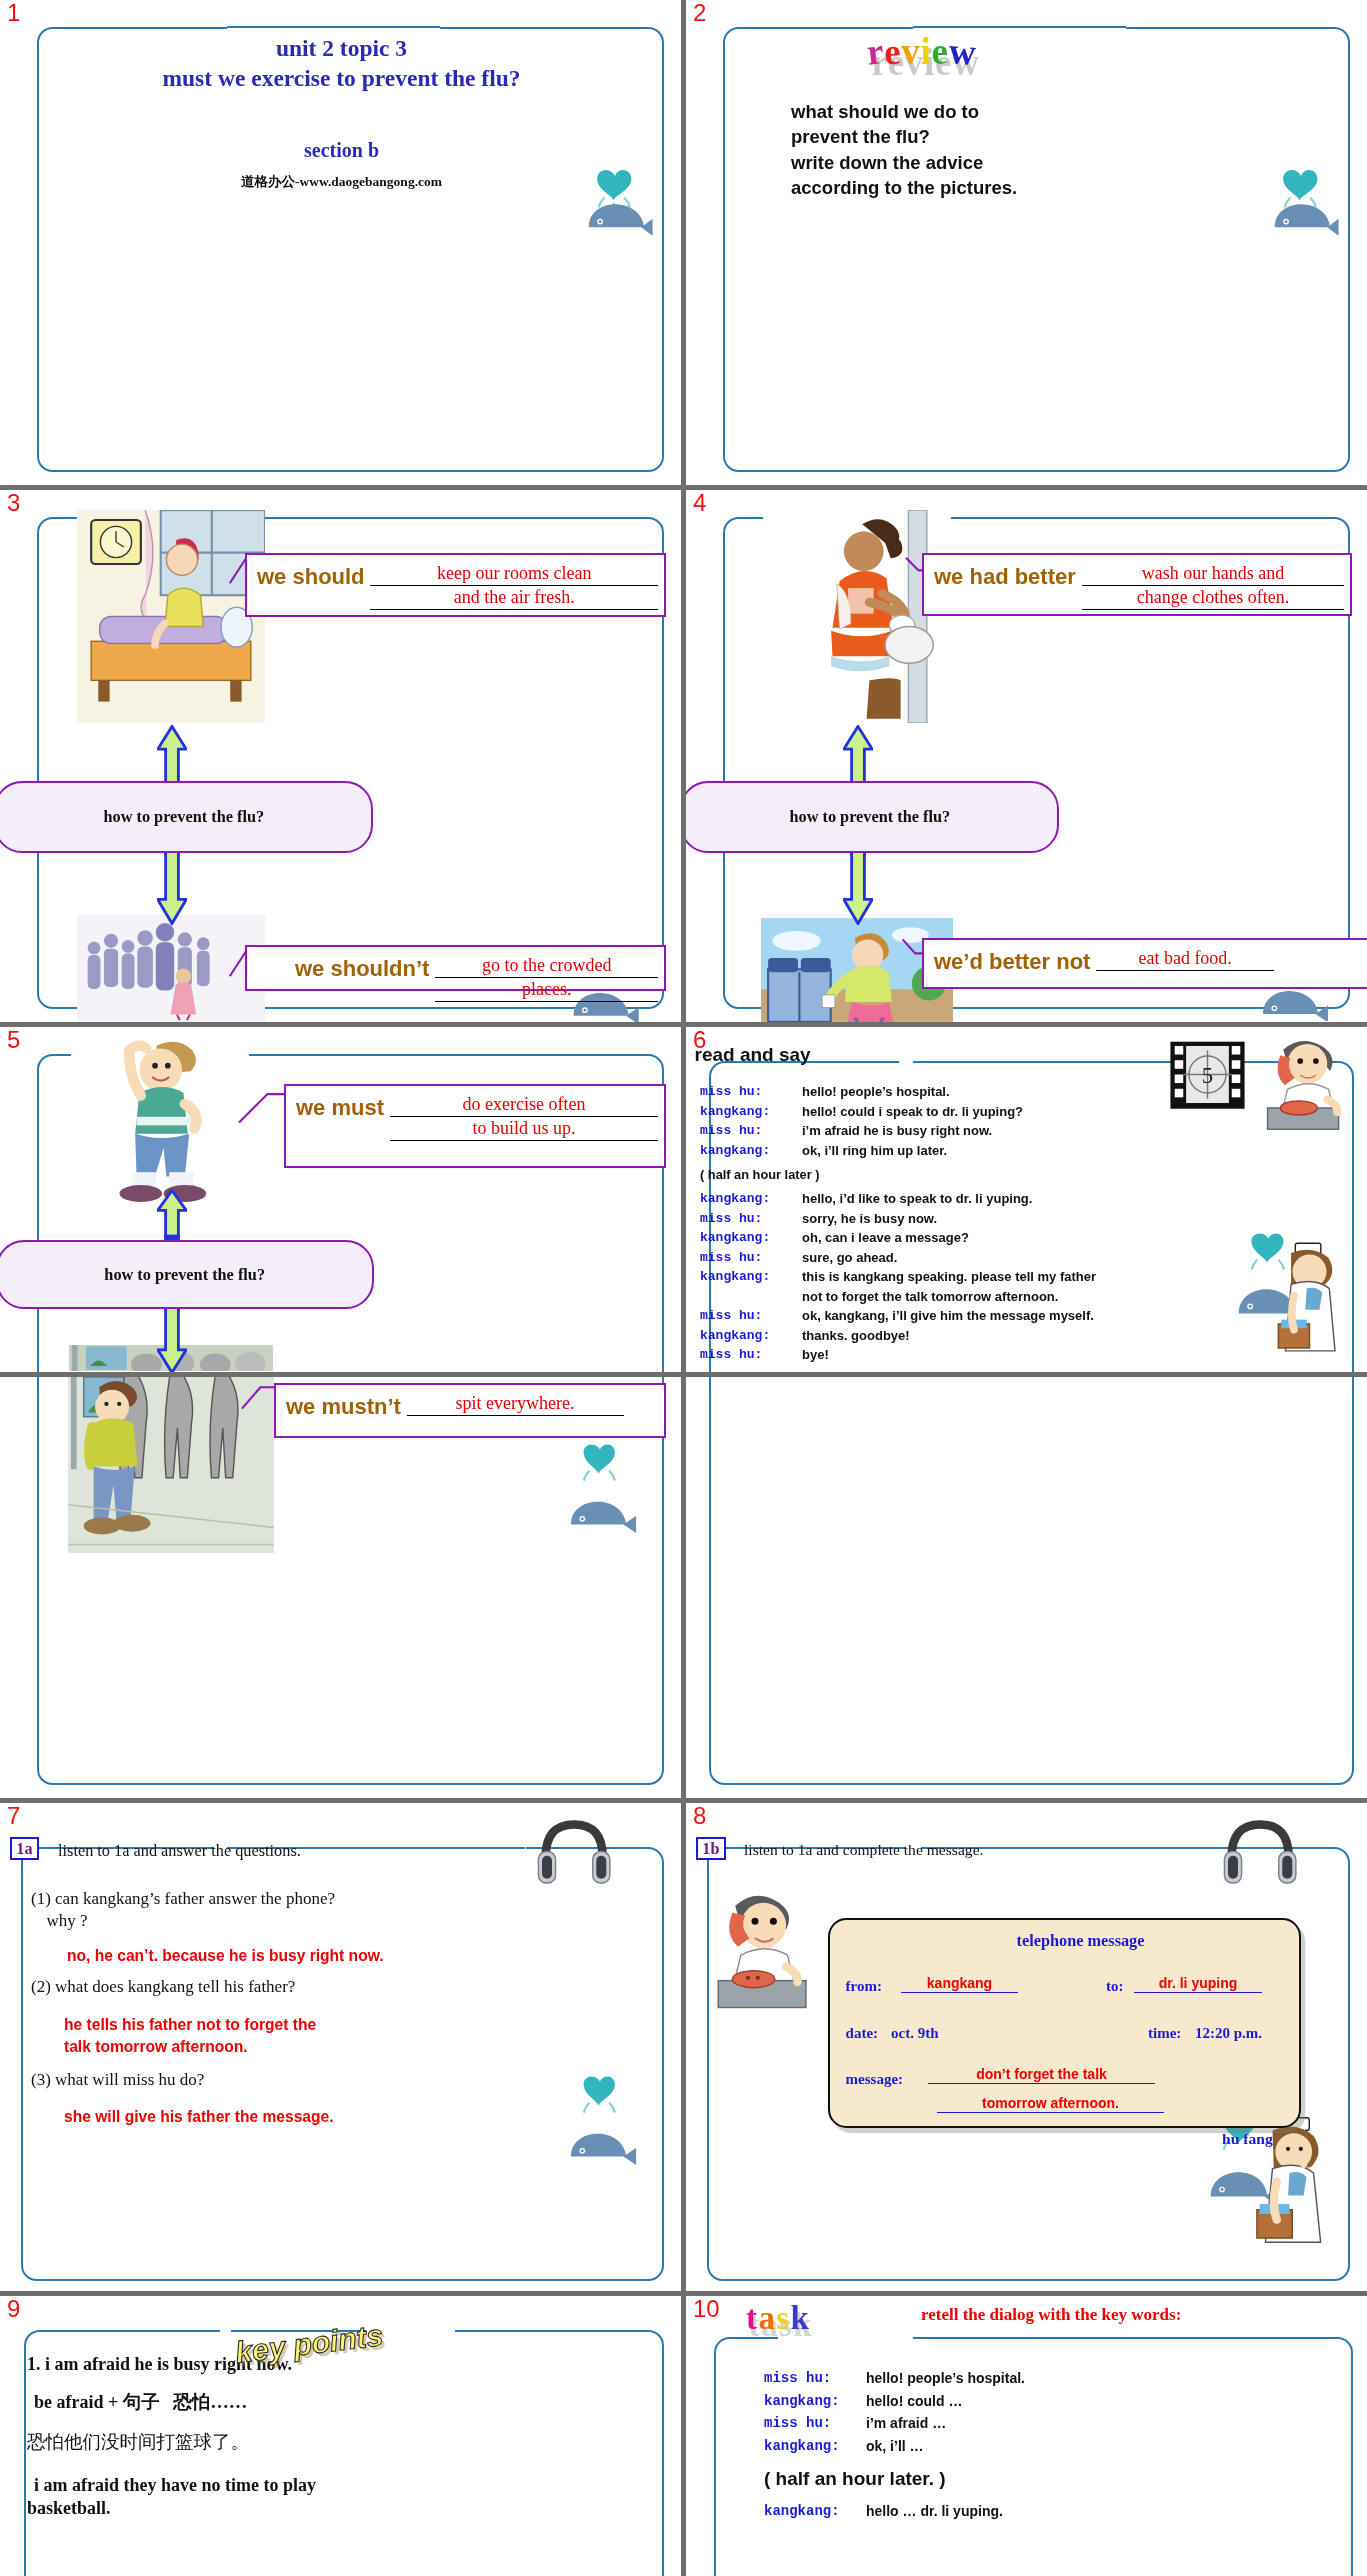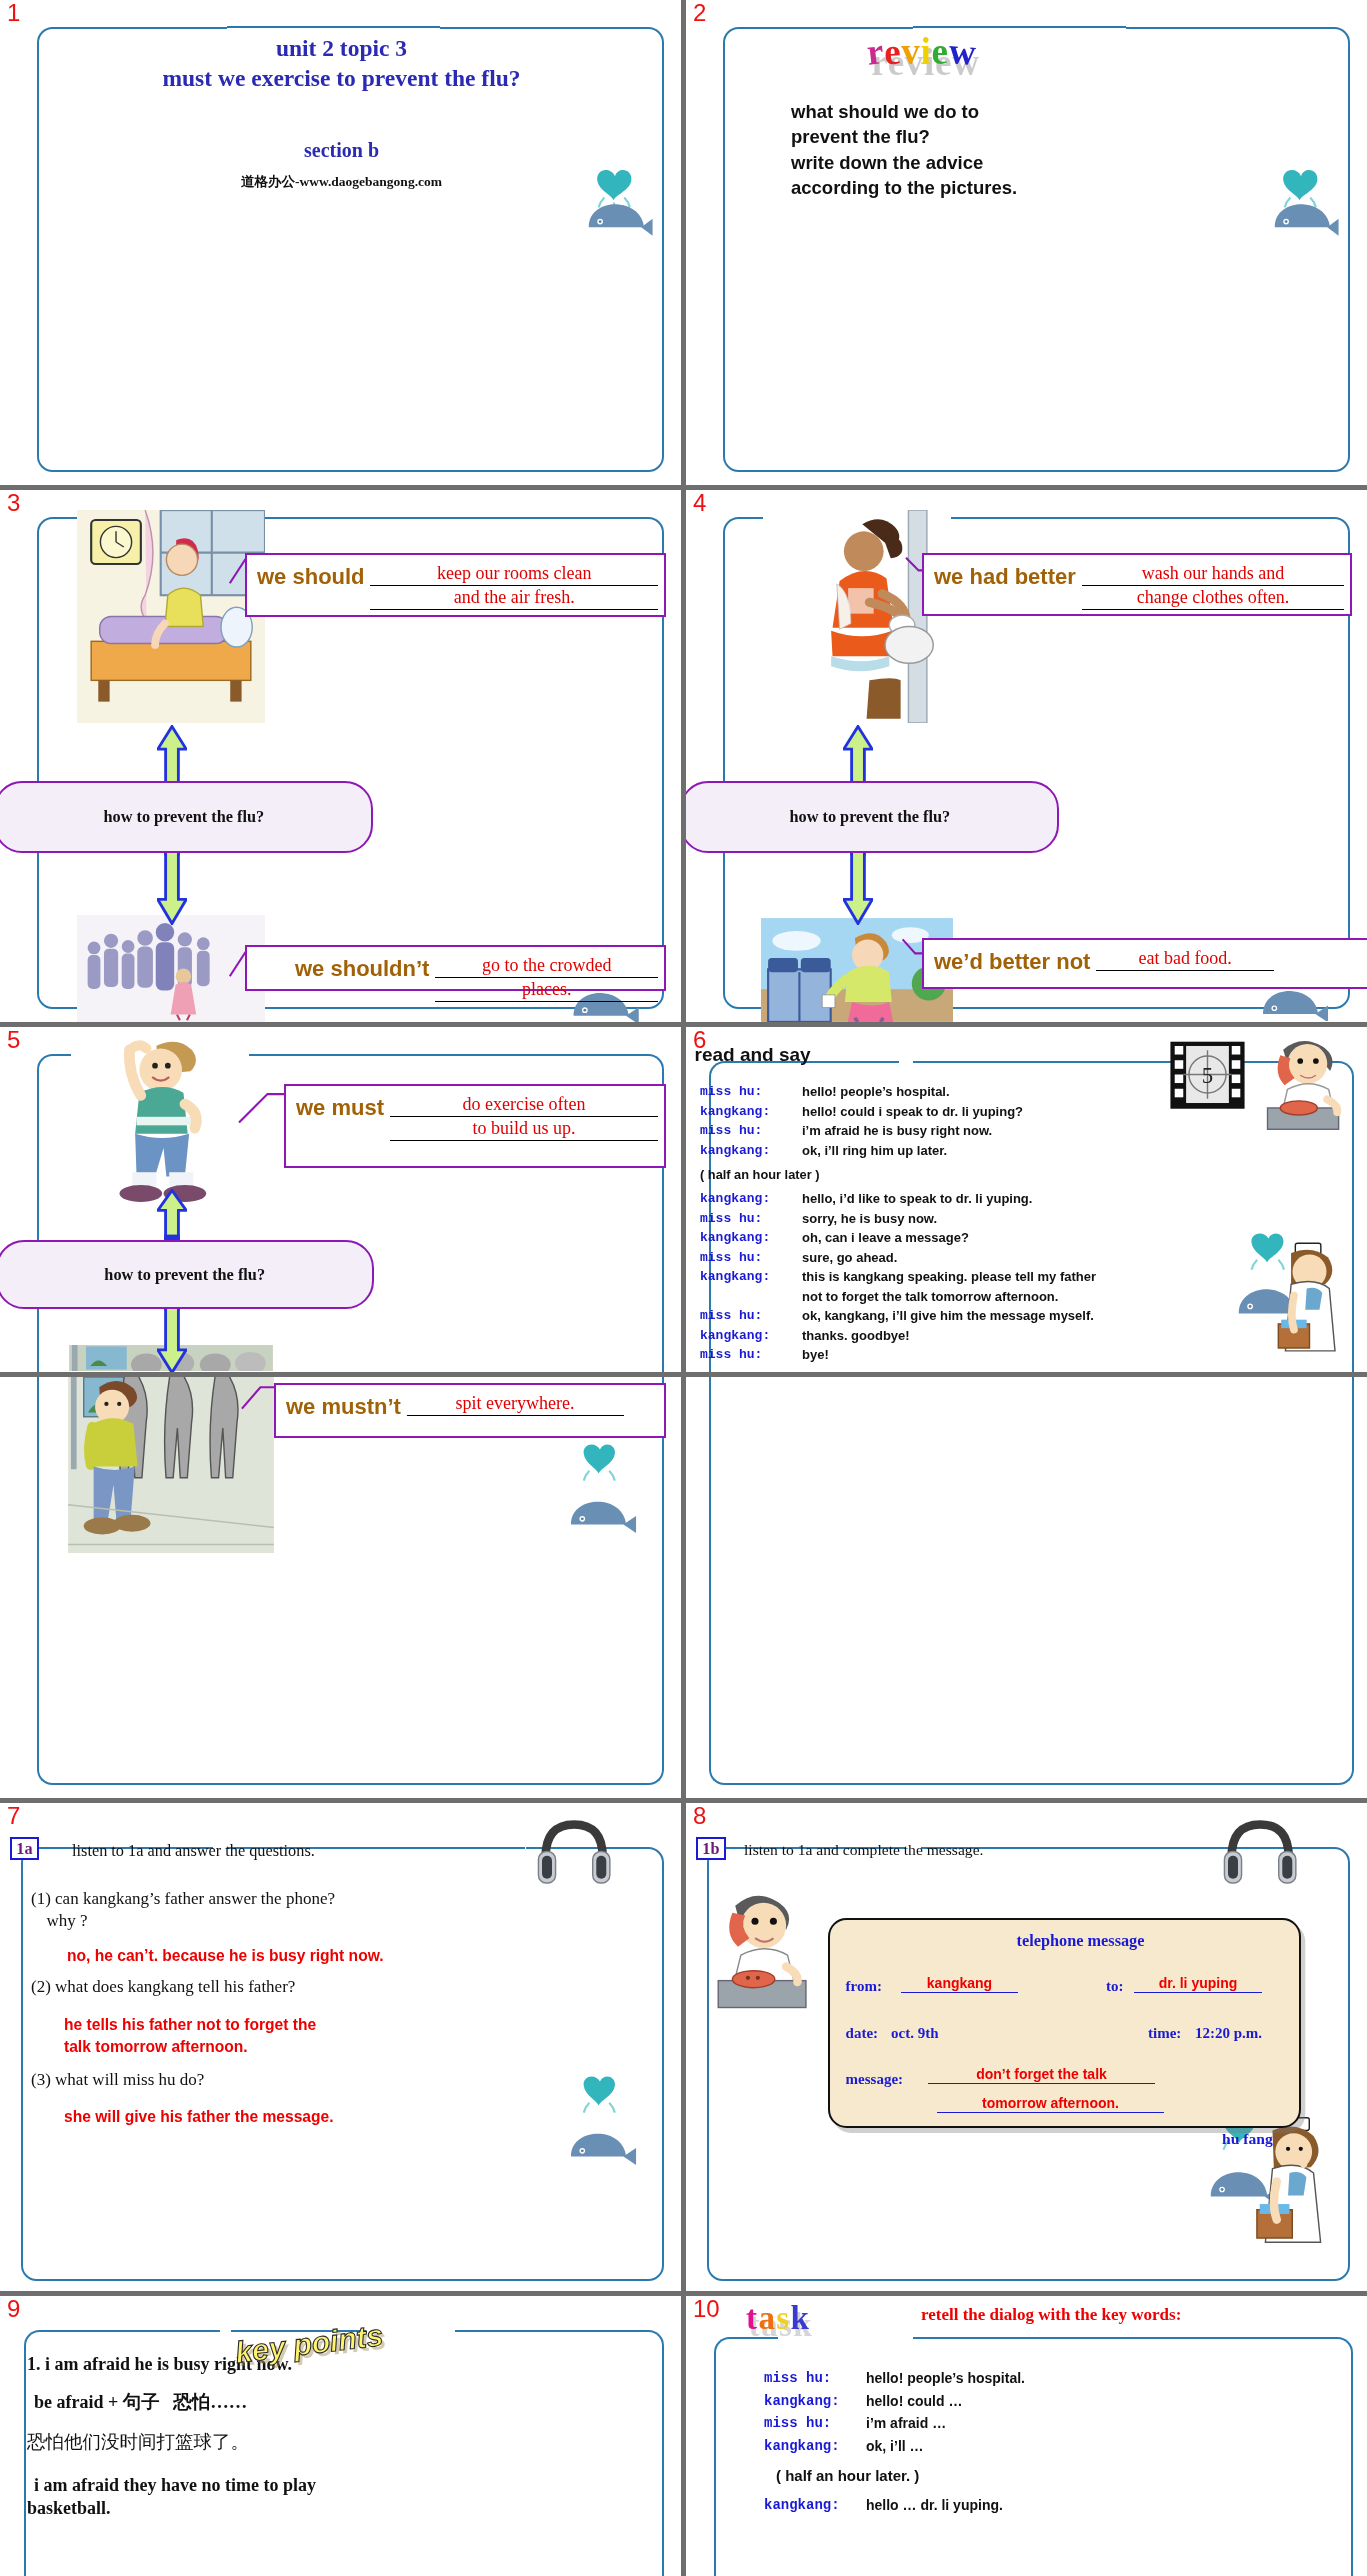--- a/index.html
+++ b/index.html
@@ -607,21 +607,21 @@
   <div class="frame" style="left:23px;top:-213px;right:12.8px;bottom:12.8px;border-top:none;border-radius:0 0 15.6px 15.6px;"></div>
 </div>
 
 <div class="cell">
   <div class="slidenum">7</div>
   <div class="frame" style="left:21px;top:44px;right:17px;bottom:10px;"></div>
   <div class="maskline" style="left:213px;top:43px;width:313px;height:5.7px;z-index:3;"></div>
   <div style="position:absolute;left:227px;top:44px;width:298px;height:2.1px;background:#2a7ab0;z-index:4;"></div>
 
   <div class="tag" style="left:10px;top:34px;">1a</div>
-  <div class="tag-label" style="left:72px;top:38px;">listen to 1a and answer the questions.</div>
+  <div class="tag-label" style="left:58px;top:38px;">listen to 1a and answer the questions.</div>
 
   <div style="position:absolute;left:537px;top:10px;z-index:22;">
     <svg width="75" height="75" viewBox="0 0 105 105">
       <path d="M12 62 q0 -46 40 -46 q40 0 40 46" stroke="#3a3a3a" stroke-width="12" fill="none" stroke-linecap="round"></path>
       <rect x="2" y="54" width="24" height="44" rx="11" fill="#c8ccd2" stroke="#7a8088" stroke-width="2"></rect>
       <rect x="78" y="54" width="24" height="44" rx="11" fill="#c8ccd2" stroke="#7a8088" stroke-width="2"></rect>
       <rect x="7" y="60" width="14" height="32" rx="7" fill="#3a3f46"></rect>
       <rect x="83" y="60" width="14" height="32" rx="7" fill="#3a3f46"></rect>
     </svg>
   </div>
@@ -774,21 +774,21 @@
       <span class="said">hello! could …</span>
           </div>
     <div class="dlg-row" style="font-size:14px;line-height:1.62;">
       <span class="who">miss hu:</span>
       <span class="said">i’m afraid …</span>
           </div>
     <div class="dlg-row" style="font-size:14px;line-height:1.62;">
       <span class="who">kangkang:</span>
       <span class="said">ok, i’ll …</span>
           </div>
-    <div class="dlg-note" style="font-size:15px;margin:7px 12px;">( half an hour later. )</div>
+    <div class="dlg-note" style="font-size:19px;margin:7px 0;">( half an hour later. )</div>
     <div class="dlg-row" style="font-size:14px;line-height:1.62;">
       <span class="who">kangkang:</span>
       <span class="said">hello … dr. li yuping.</span>
           </div>
   </div>
 </div>
 
 <div class="cell">
   
 

